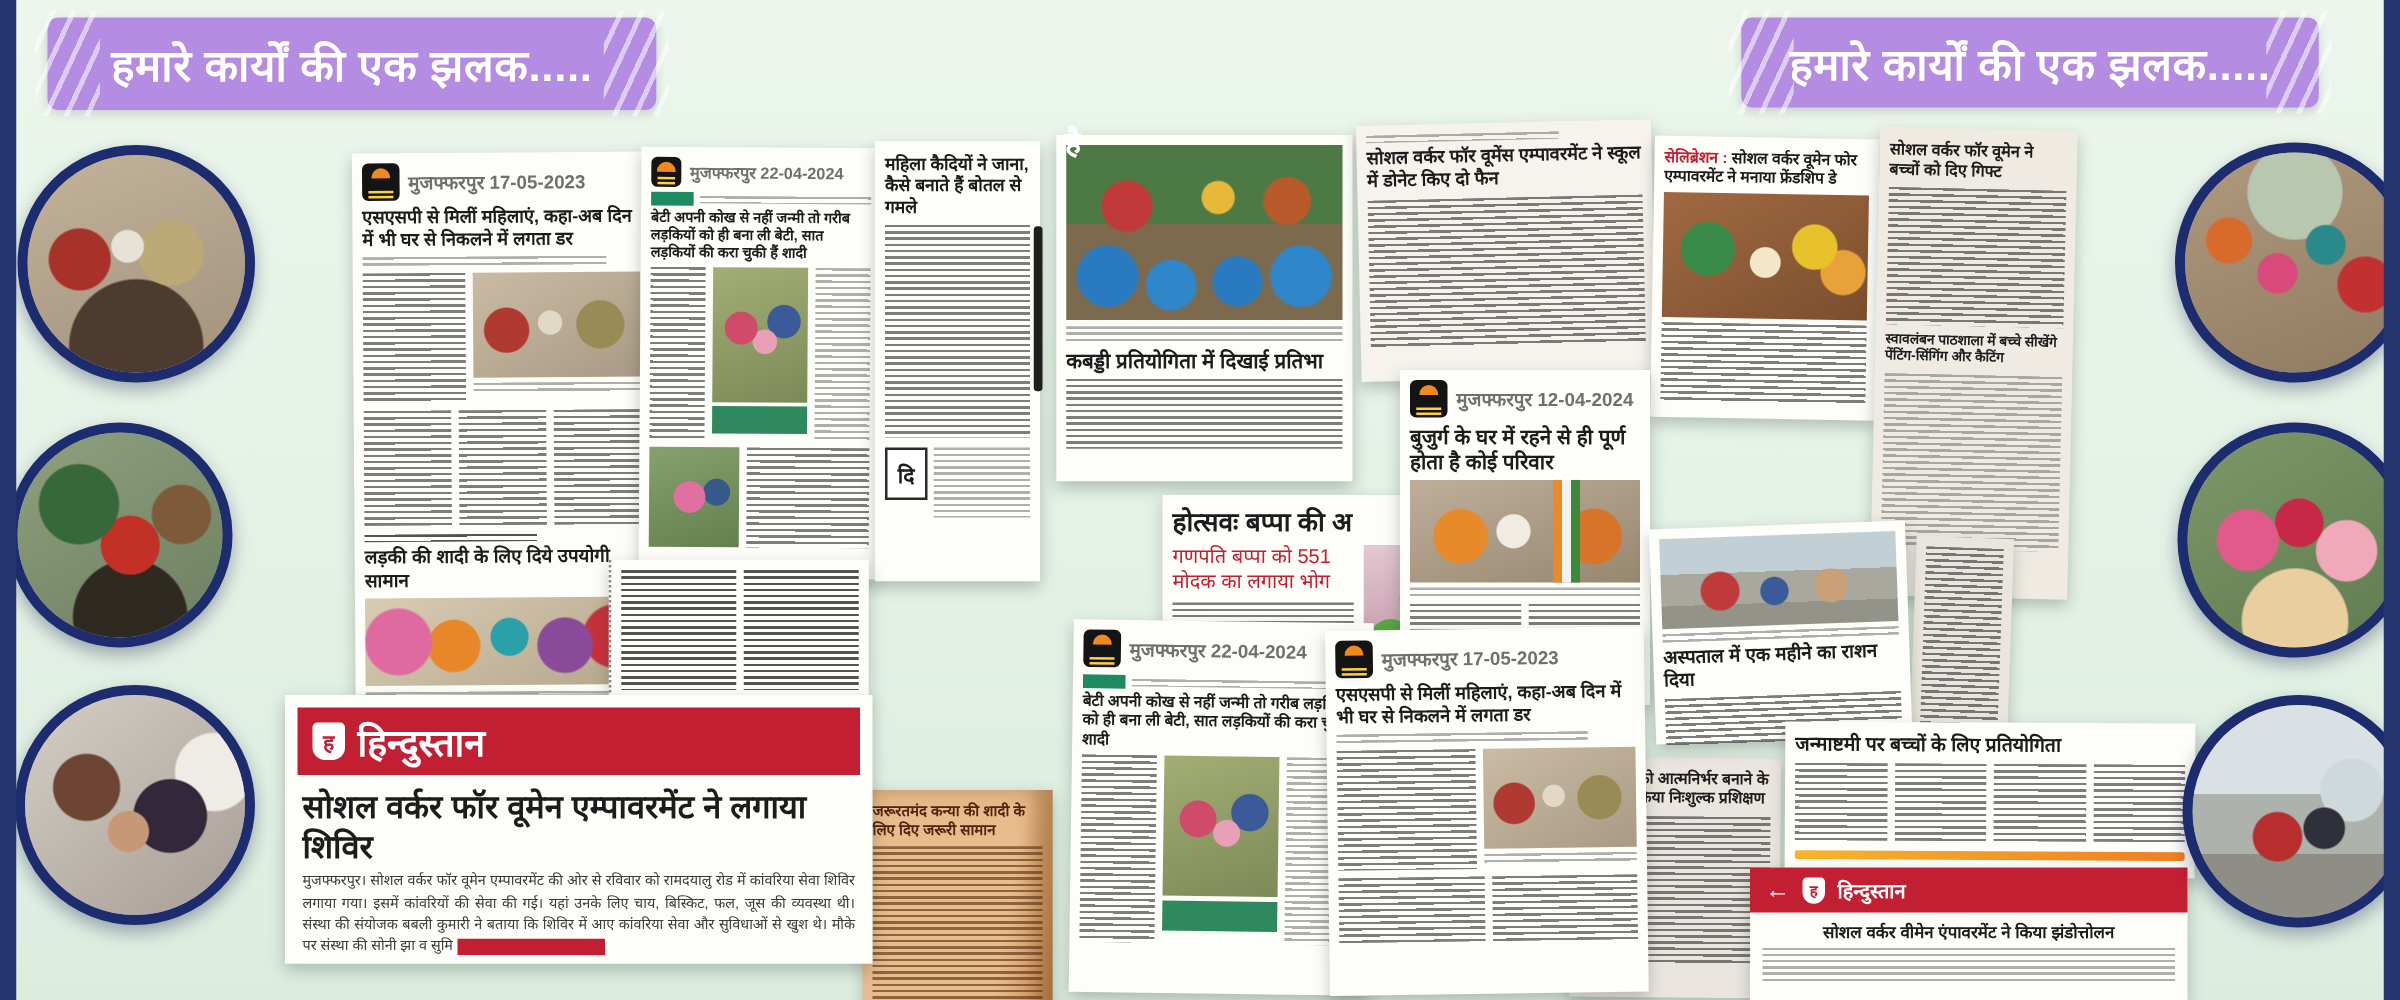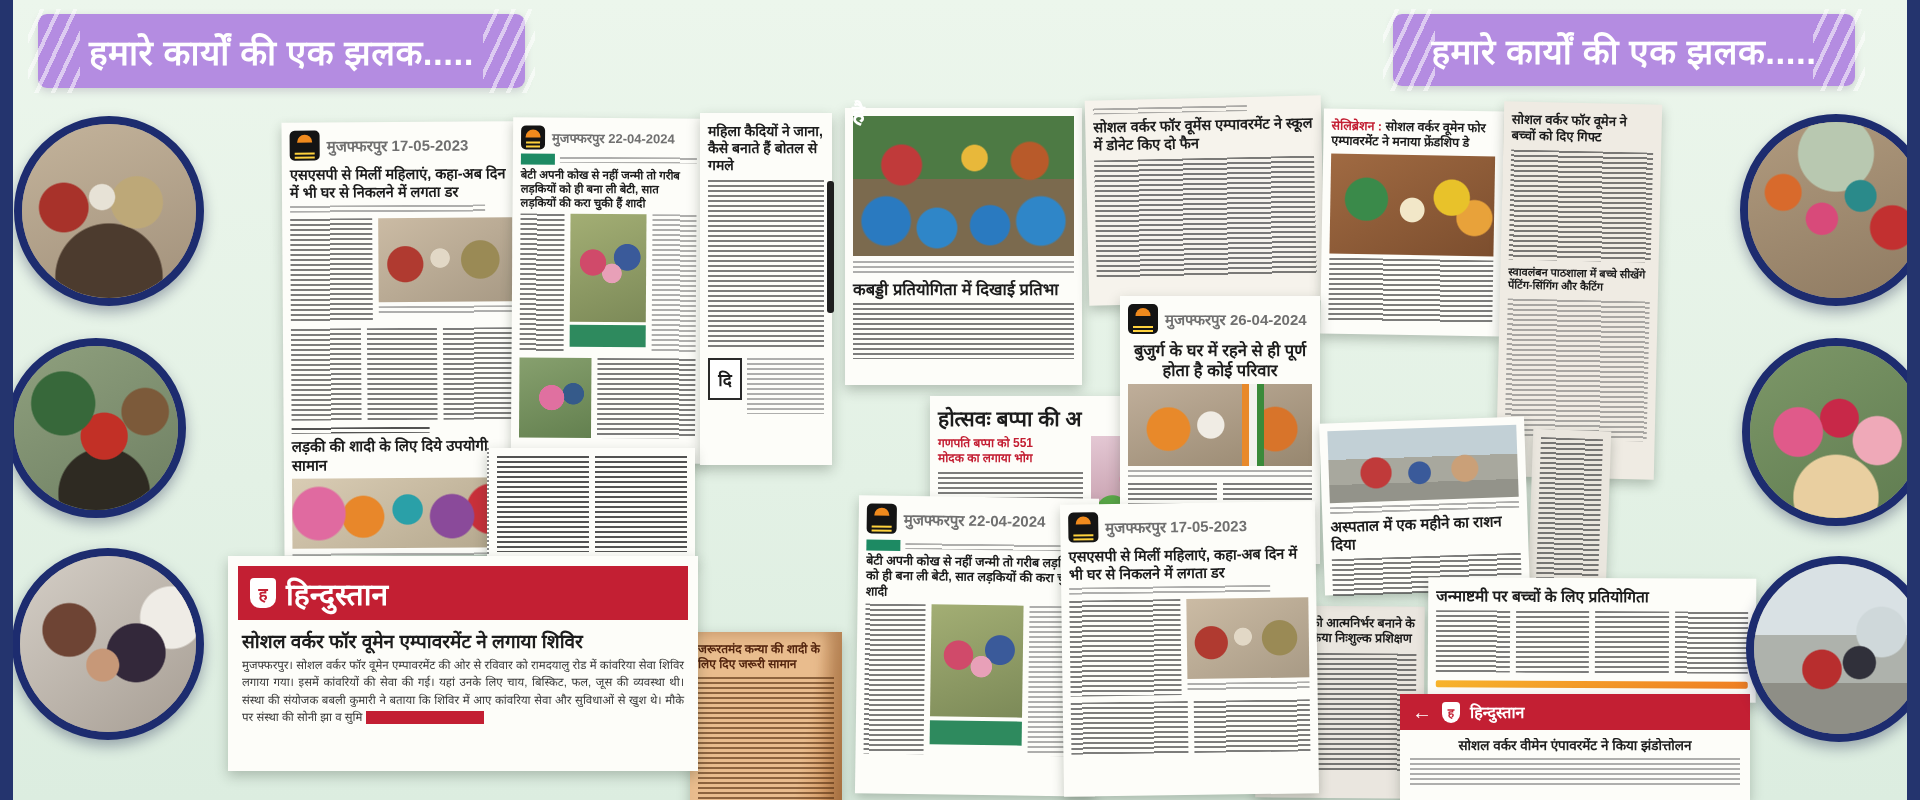--- a/index.html
+++ b/index.html
@@ -264,21 +264,21 @@
   </div>
 
   <div class="clip" style="left:1530px;top:430px;width:78px;height:190px;transform:rotate(2deg);background:#eae6de;z-index:1;">
     <div class="fl" style="height:168px;"></div>
   </div>
 
   <div class="clip" style="left:930px;top:396px;width:255px;height:168px;z-index:1;overflow:hidden;">
     <div class="hl" style="font-size:21px;white-space:nowrap;">होत्सवः बप्पा की अ</div>
     <div style="display:flex;gap:8px;margin-top:4px;">
       <div style="flex:1;">
-        <div style="color:#c31f33;font-weight:bold;font-size:12px;line-height:1.3;">
+        <div style="color:#c31f33;font-weight:normal;font-size:16px;line-height:1.3;">
           <div>गणपति बप्पा को 551</div>
           <div>मोदक का लगाया भोग</div>
         </div>
         <div class="fl" style="height:62px;margin-top:5px;"></div>
       </div>
       <div class="ph p-ganesh" style="flex:0 0 86px;height:108px;"></div>
     </div>
   </div>
 
 
@@ -293,21 +293,21 @@
       <div class="fl dk"></div>
     </div>
   </div>
 
   <div class="clip" style="left:228px;top:556px;width:470px;height:215px;z-index:3;padding:0;">
     <div class="hn-band" style="height:54px;margin:10px 10px 0;">
       <span class="hn-shield">ह</span>
       <span class="hn-word" style="font-size:30px;">हिन्दुस्तान</span>
     </div>
     <div style="padding:8px 14px 0;">
-      <div class="hl" style="font-size:19px;">सोशल वर्कर फॉर वूमेन एम्पावरमेंट ने लगाया शिविर</div>
+      <div class="hl" style="font-size:26px;">सोशल वर्कर फॉर वूमेन एम्पावरमेंट ने लगाया शिविर</div>
       <div style="font-size:11.5px;color:#3a3a3a;line-height:1.5;text-align:justify;">
         <span>मुजफ्फरपुर। सोशल वर्कर फॉर वूमेन एम्पावरमेंट की ओर से रविवार को रामदयालु रोड में कांवरिया सेवा शिविर लगाया गया। इसमें कांवरियों की सेवा की गई। यहां उनके लिए चाय, बिस्किट, फल, जूस की व्यवस्था थी। संस्था की संयोजक बबली कुमारी ने बताया कि शिविर में आए कांवरिया सेवा और सुविधाओं से खुश थे। मौके पर संस्था की सोनी झा व सुमि</span>
         <span class="redact"></span>
       </div>
     </div>
   </div>
 
   <div class="clip" style="left:857px;top:497px;width:240px;height:298px;transform:rotate(0.8deg);z-index:3;">
     <div class="hrow">
       <span class="blogo"></span>
@@ -379,23 +379,23 @@
     </div>
     <div style="padding:6px 10px 0;text-align:center;">
       <div class="hl" style="font-size:13.5px;white-space:nowrap;overflow:hidden;">सोशल वर्कर वीमेन एंपावरमेंट ने किया झंडोत्तोलन</div>
       <div class="fl lt" style="height:30px;margin-top:3px;"></div>
     </div>
   </div>
 
   <div class="clip" style="left:1120px;top:296px;width:200px;height:268px;z-index:2;">
     <div class="hrow">
       <span class="blogo"></span>
-      <span class="dateline">मुजफ्फरपुर 26-04-2024</span>
-    </div>
-    <div class="hl" style="font-size:16.5px;text-align:center;">बुजुर्ग के घर में रहने से ही पूर्ण होता है कोई परिवार</div>
+      <span class="dateline">मुजफ्फरपुर 12-04-2024</span>
+    </div>
+    <div class="hl" style="font-size:16.5px;">बुजुर्ग के घर में रहने से ही पूर्ण होता है कोई परिवार</div>
     <div class="ph p-bujurg" style="height:82px;margin-top:3px;"></div>
     <div class="fl lt cap"></div>
     <div class="cols" style="height:64px;">
       <div class="fl"></div>
       <div class="fl"></div>
     </div>
   </div>
 
   <div class="circ" style="left:14px;top:116px;width:174px;height:174px;">
       <div class="c-l1"></div>

